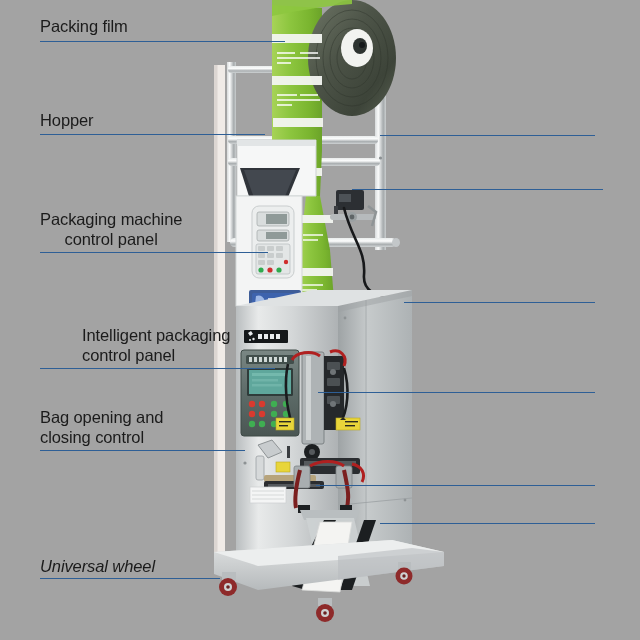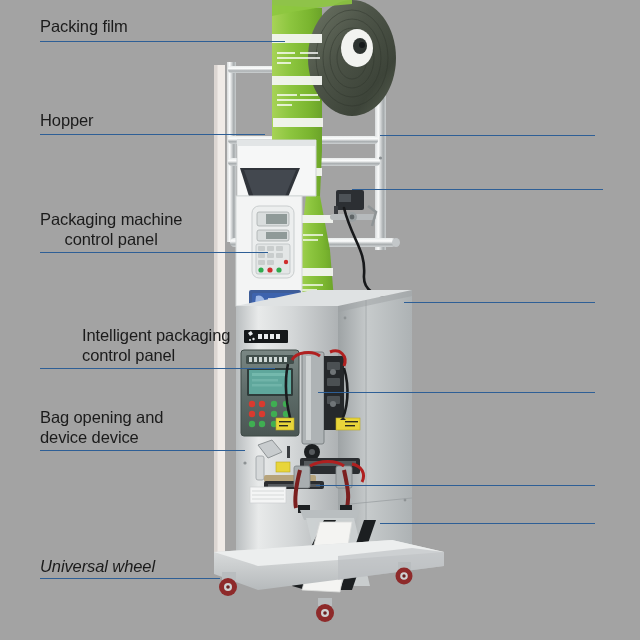--- a/index.html
+++ b/index.html
@@ -363,21 +363,21 @@
   </div>
 
   <div class="callout left">
     <div class="txt" style="left: 40px; top: 325px; color: rgb(27, 27, 27); margin-left: 42px;">Intelligent packaging
 control panel</div>
     <div class="lead" style="left: 40px; top: 368px; width: 235px; border-top-color: rgb(46, 95, 150);"></div>
   </div>
 
   <div class="callout left">
     <div class="txt" style="left: 40px; top: 407px; color: rgb(27, 27, 27);">Bag opening and
-device device</div>
+closing control</div>
     <div class="lead" style="left: 40px; top: 450px; width: 205px; border-top-color: rgb(46, 95, 150);"></div>
   </div>
 
   <div class="callout left">
     <div class="txt" style="left: 40px; top: 556px; color: rgb(27, 27, 27); font-style: italic;">Universal wheel</div>
     <div class="lead" style="left: 40px; top: 578px; width: 180px; border-top-color: rgb(46, 95, 150);"></div>
   </div>
 
   <div class="callout right">
 

